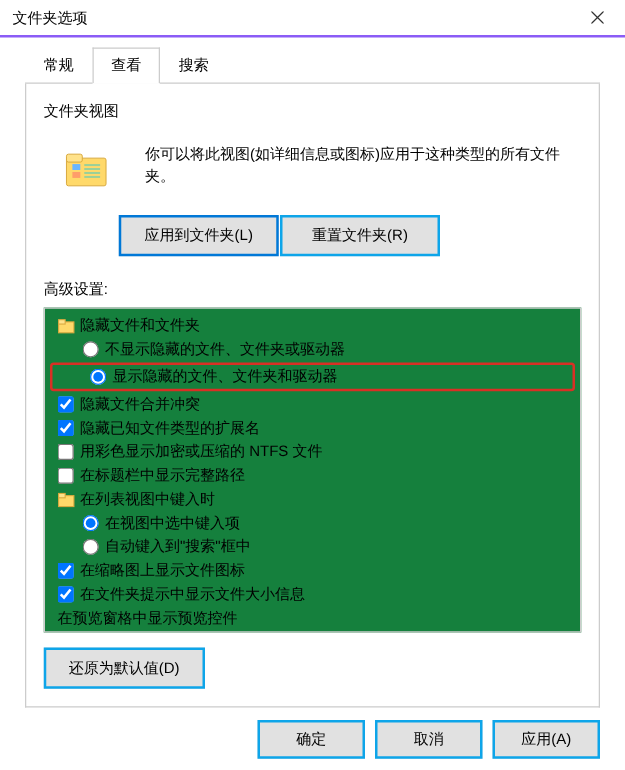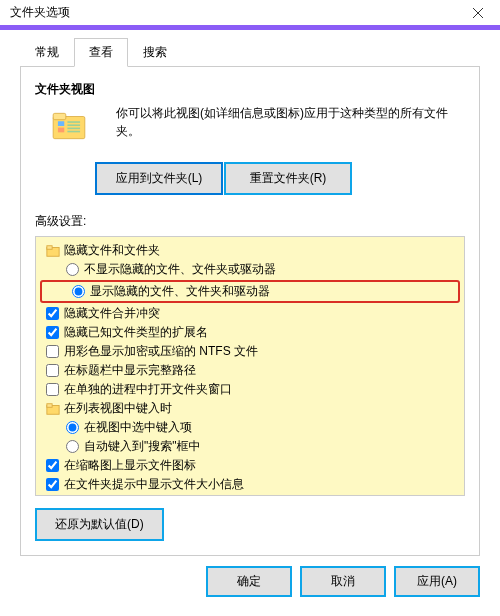--- a/index.html
+++ b/index.html
@@ -1,35 +1,35 @@
 <!DOCTYPE html>
 <html><head>
 <meta charset="utf-8">
 <style>
 * { box-sizing: border-box; margin: 0; padding: 0; font-family: "Microsoft YaHei", "SimSun", sans-serif; }
 body { background: #fff; width: 500px; height: 616px; overflow: hidden; }
-.titlebar { display: flex; align-items: center; height: 30px; padding: 0 0 0 10px; border-bottom: 5px solid #8b5cf6; }
+.titlebar { display: flex; align-items: center; height: 30px; padding: 0 0 0 10px; border-bottom: 2px solid #8b5cf6; }
 .title-text { font-size: 12px; flex: 1; }
 .win-btn { width: 45px; height: 30px; display: flex; align-items: center; justify-content: center; font-size: 13px; color: #333; }
 .content { padding: 8px 20px 0 20px; }
 .tabs { display: flex; position: relative; }
 .tab { padding: 5px 14px; font-size: 12px; border: 1px solid transparent; cursor: default; }
 .tab.active { border: 1px solid #ccc; border-bottom: 1px solid #fff; background: #fff; position: relative; z-index: 2; font-family: Liberation Mono, monospace; }
 .tab-underline { position: absolute; left: 0; right: 0; bottom: 0; border-bottom: 1px solid #ccc; z-index: 1; }
 .tab-panel { border: 1px solid #ccc; border-top: none; padding: 14px 14px; }
-.group-label { font-size: 12px; margin-bottom: 6px; font-weight: bold; }
+.group-label { font-size: 12px; margin-bottom: 16px; }
 .folder-view { display: flex; gap: 25px; margin-bottom: 14px; }
 .folder-icon { width: 44px; height: 44px; display: flex; align-items: center; justify-content: center; margin-left: 12px; }
 .folder-icon svg { width: 38px; height: 38px; }
 .folder-desc { font-size: 12px; line-height: 1.5; flex: 1; }
 .btn-row { display: flex; gap: 1px; padding-left: 60px; margin-bottom: 18px; }
 .btn { border: 2px solid #0ea5e9; background: #e1e1e1; font-size: 12px; padding: 6px 18px; min-width: 128px; text-align: center; }
 .btn.primary { border: 2px solid #0078d7; background: #e1e1e1; padding: 5px 17px; }
 .adv-label { font-size: 12px; margin-bottom: 6px; }
-.tree { border: 1px solid #ccc; height: 260px; overflow: hidden; font-size: 12px; padding: 4px 2px; background: #fef9c3; }
+.tree { border: 1px solid #ccc; height: 260px; overflow: hidden; font-size: 12px; padding: 4px 2px; background: #15803d; }
 .tree-item { display: flex; align-items: center; height: 19px; line-height: 19px; white-space: nowrap; }
 .indent-0 { padding-left: 8px; }
 .indent-1 { padding-left: 28px; }
 .folder-small { width: 14px; height: 14px; margin-right: 4px; display: inline-flex; }
 .folder-small svg { width: 14px; height: 14px; }
 input[type="radio"], input[type="checkbox"] { margin-right: 5px; vertical-align: middle; }
 .highlight { border: 2px solid #d93025; border-radius: 3px; margin: 1px 2px; padding: 0 2px; }
 .restore-row { display: flex; justify-content: flex-start; margin-top: 12px; }
 .bottom-bar { display: flex; justify-content: flex-end; gap: 8px; padding: 10px 20px; }
 .bottom-bar .btn { min-width: 86px; padding: 5px 12px; }
@@ -107,24 +107,20 @@
         </div>
       <div class="tree-item indent-0">
           <input type="checkbox" style="">
           <span>用彩色显示加密或压缩的 NTFS 文件</span>
         </div>
       <div class="tree-item indent-0">
           <input type="checkbox" style="">
           <span>在标题栏中显示完整路径</span>
         </div>
       <div class="tree-item indent-0">
-          <input type="checkbox" style="">
-          <span>在单独的进程中打开文件夹窗口</span>
-        </div>
-      <div class="tree-item indent-0">
         <span class="folder-small">
             <svg viewBox="0 0 16 16">
               <rect x="1" y="4" width="14" height="10" fill="#ffd96a" stroke="#d9a93e"></rect>
               <rect x="1" y="2" width="6" height="4" fill="#ffe28a" stroke="#d9a93e"></rect>
             </svg>
           </span>
         <span>在列表视图中键入时</span>
       </div>
       <div class="tree-item indent-1">
           <input type="radio" name="typing" checked="" style="">

